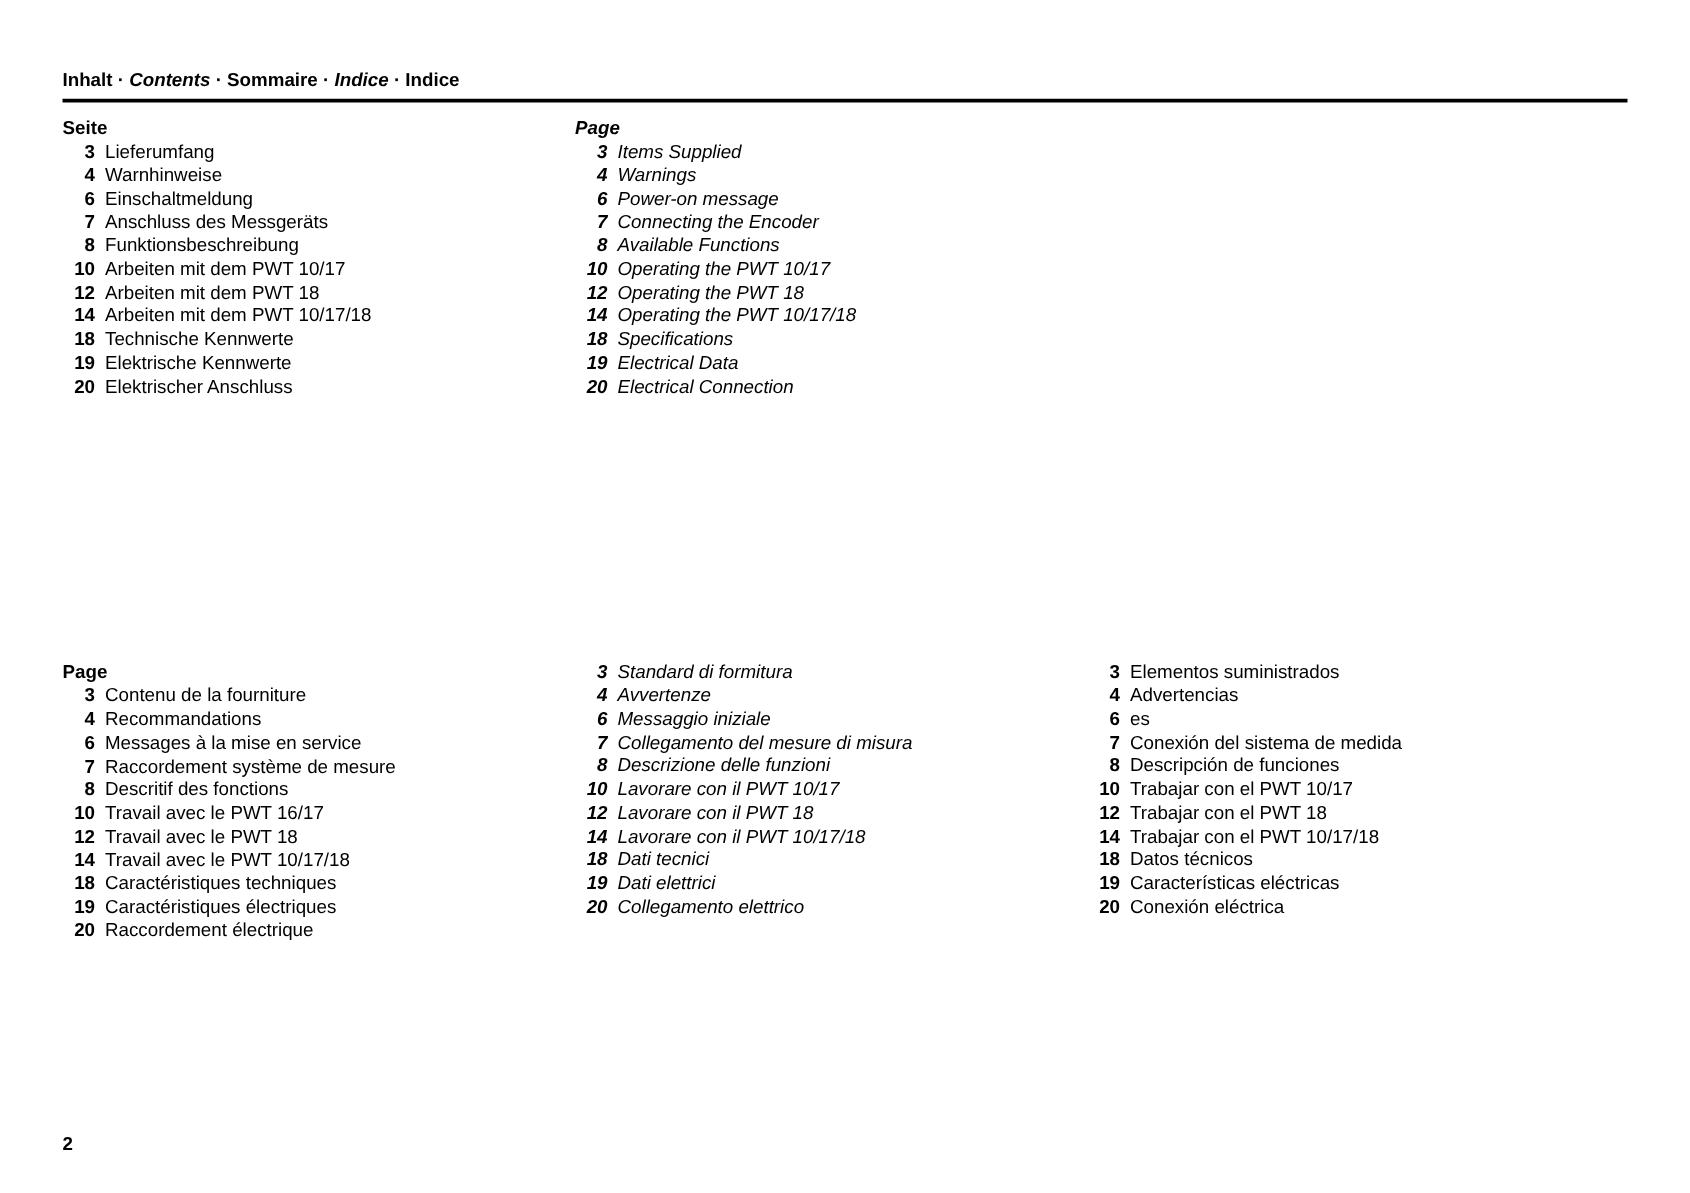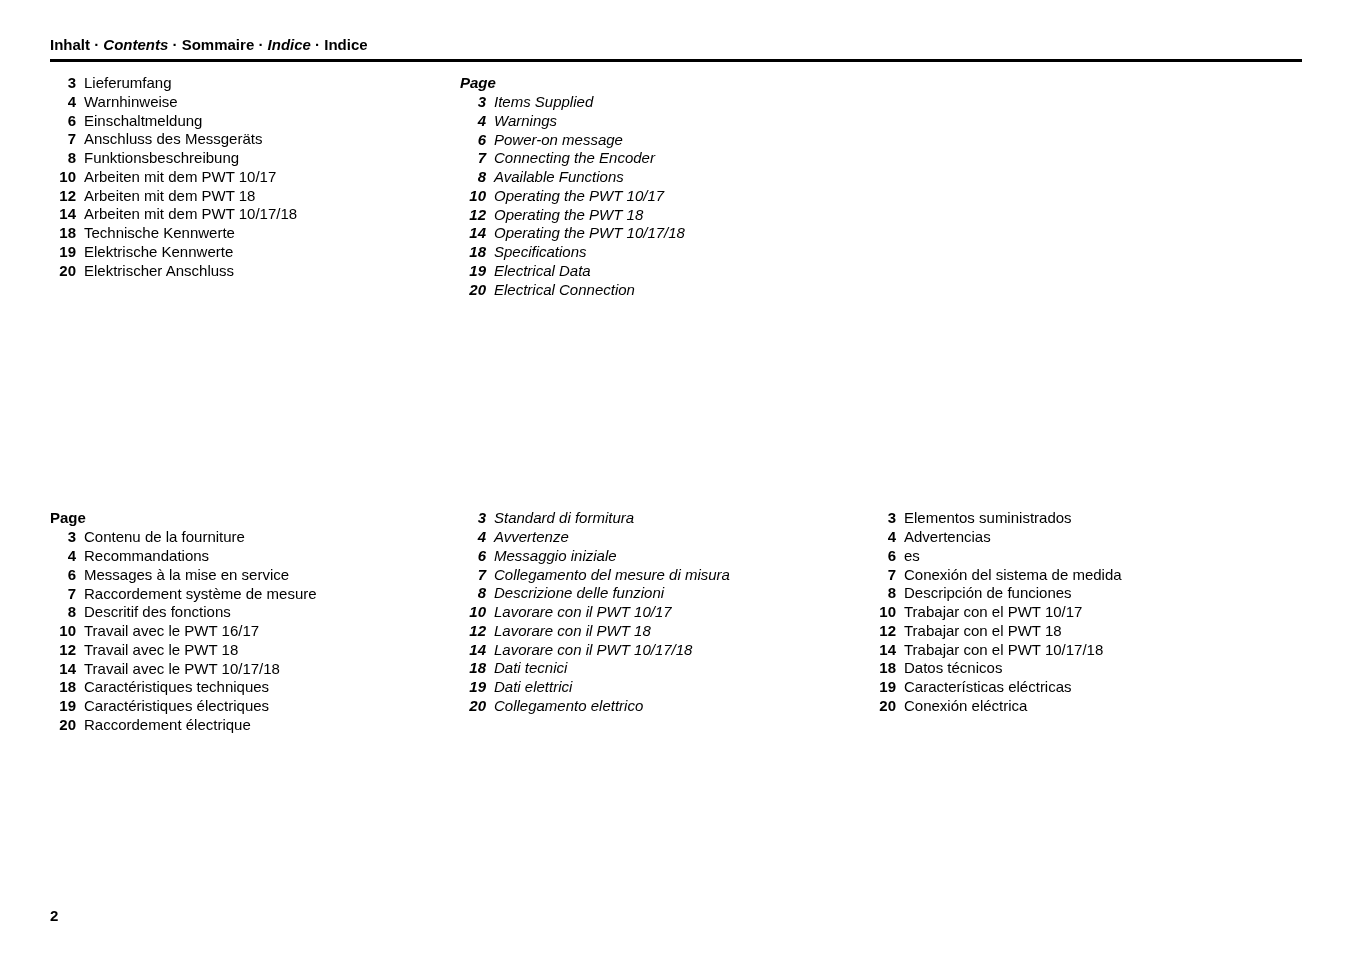--- a/index.html
+++ b/index.html
@@ -1,18 +1,18 @@
 <!DOCTYPE html>
 <html><head>
 <meta charset="utf-8">
 <style>
   * { margin: 0; padding: 0; box-sizing: border-box; }
   html, body { width: 1352px; height: 954px; background: #fff; font-family: Arial, Helvetica, sans-serif; color: #000; }
   .page { padding: 36px 50px 20px 50px; position: relative; height: 100%; }
-  .title-line { font-size: 15px; font-weight: bold; margin-bottom: 6px; }
+  .title-line { font-size: 15px; font-weight: bold; margin-bottom: 6px; margin-top: 20px; }
   .title-line .sep { font-weight: bold; }
   .title-line .normal { font-weight: bold; font-style: normal; }
   .title-line .italic { font-weight: bold; font-style: italic; }
   .rule { border-top: 3px solid #000; margin-bottom: 12px; }
   .toc-row { display: flex; gap: 20px; margin-bottom: 10px; }
   .toc-col { width: 390px; }
   .col-heading { font-size: 15px; font-weight: bold; margin-bottom: 2px; }
   .col-heading.italic { font-style: italic; }
   .toc-entry { display: flex; font-size: 15px; line-height: 1.25; }
   .toc-entry .num { width: 26px; text-align: right; font-weight: bold; flex-shrink: 0; }
@@ -27,20 +27,21 @@
 
 <div class="page">
 
   <div class="title-line">
     <span class="normal">Inhalt</span><span class="sep"> · </span><span class="italic">Contents</span><span class="sep"> · </span><span class="normal">Sommaire</span><span class="sep"> · </span><span class="italic">Indice</span><span class="sep"> · </span><span class="normal">Indice</span>
   </div>
   <div class="rule"></div>
 
   <div class="toc-row">
     <div class="toc-col">
+        <div class="col-heading">Seite</div>
         <div class="toc-entry">
           <span class="num">3</span>
           <span class="txt">Lieferumfang</span>
         </div>
         <div class="toc-entry">
           <span class="num">4</span>
           <span class="txt">Warnhinweise</span>
         </div>
         <div class="toc-entry">
           <span class="num">6</span>

